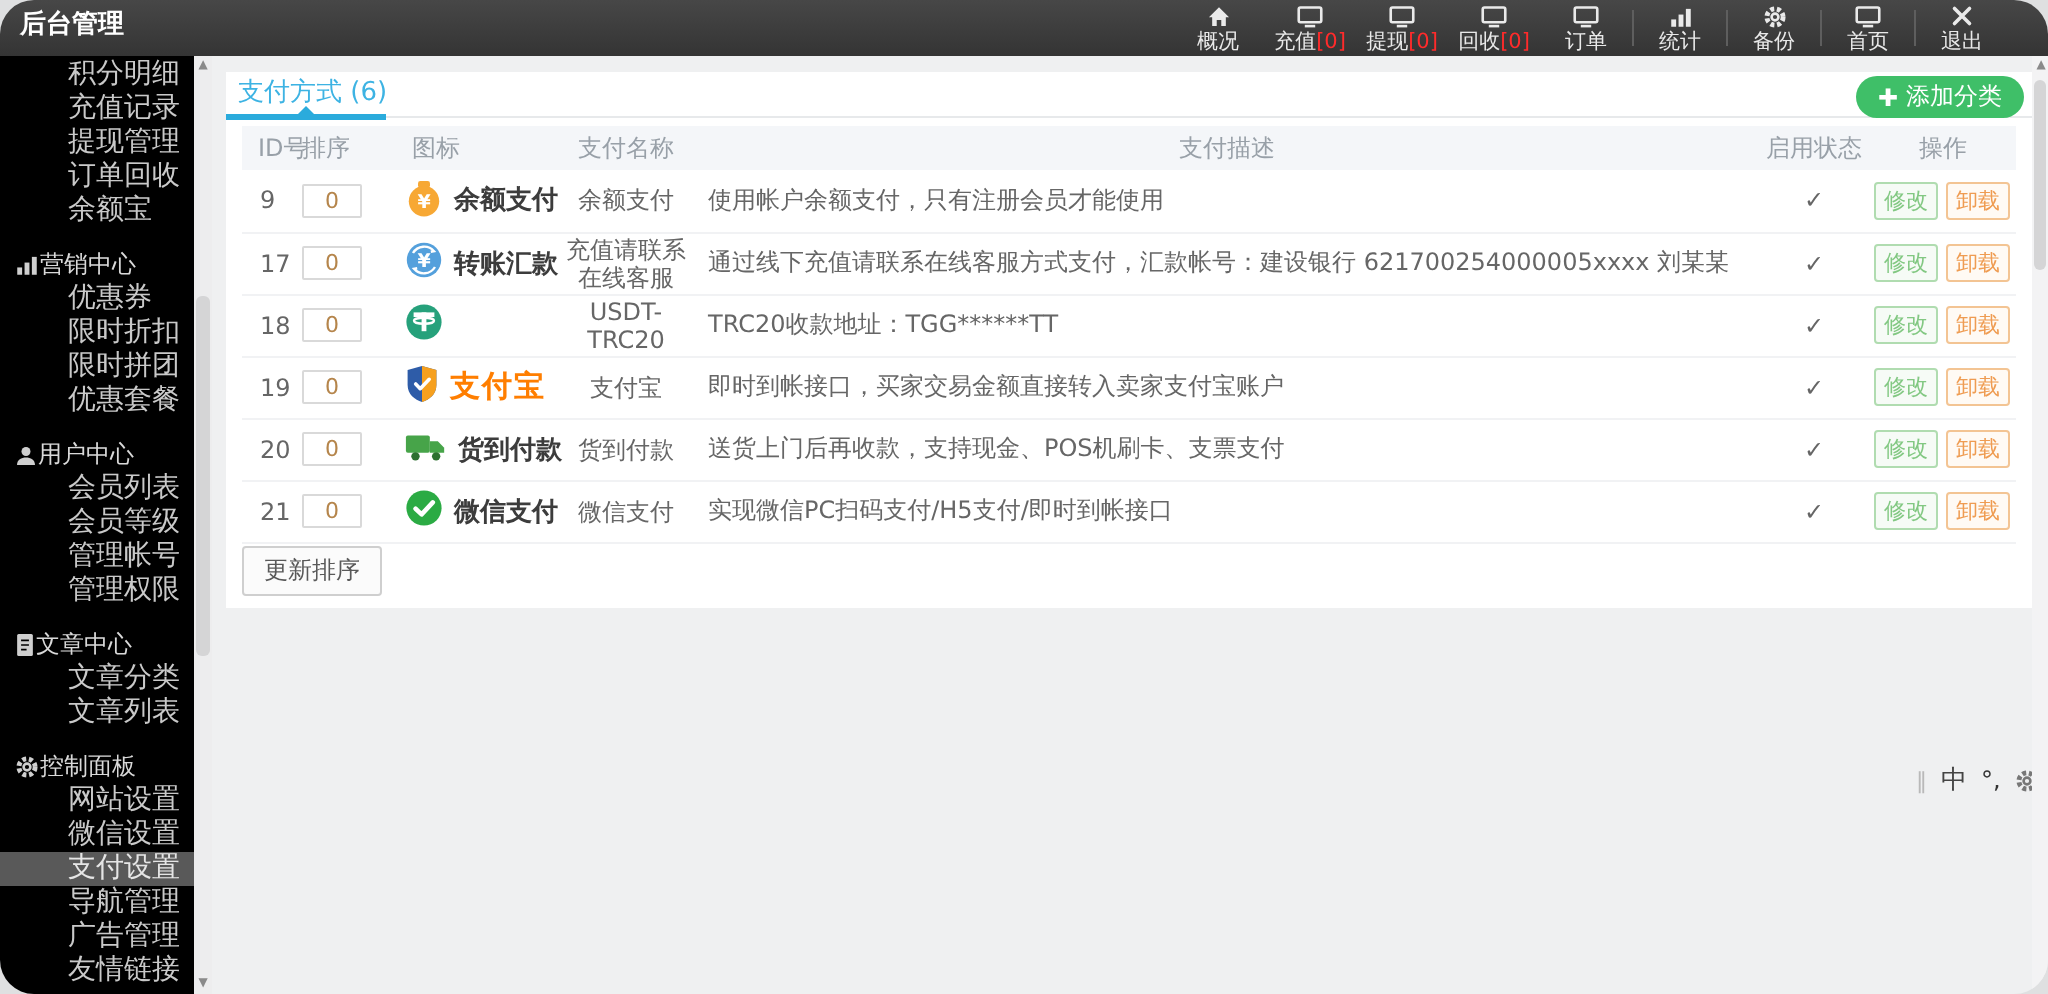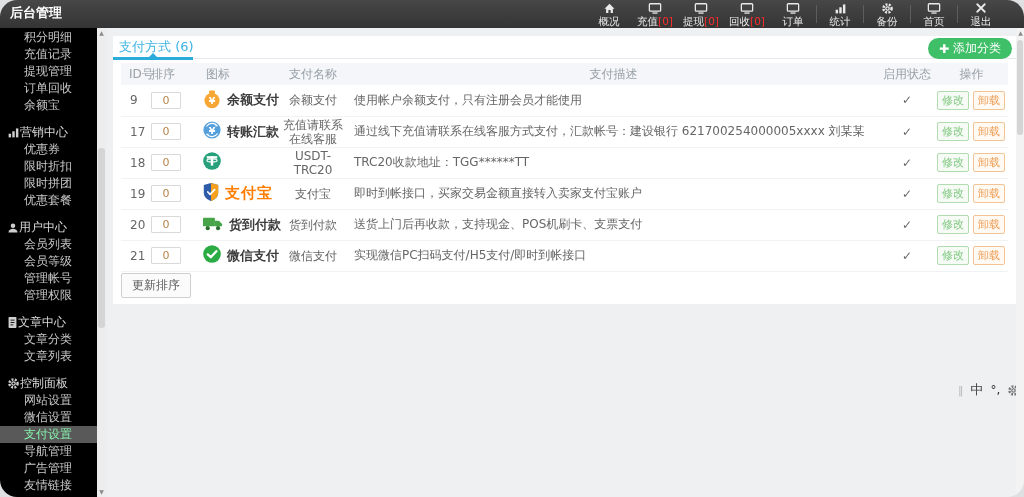--- a/index.html
+++ b/index.html
@@ -16,23 +16,23 @@
   .nav-item { width:46px; height:28px; display:flex; flex-direction:column; align-items:center;
               justify-content:center; cursor:pointer; color:#e9e9e9; }
   .nav-item .ico { height:13px; line-height:0; }
   .nav-item .lbl { font-size:10.5px; line-height:12px; white-space:nowrap; }
   .nav-item .badge { color:#ff2b2b; font-style:normal; font-size:10.5px; }
   .nav-sep { width:1px; height:18px; background:#5e5e5e; }
 
   
   .sidebar { position:absolute; left:0; top:18px; width:97px; height:479px; background:#000;
              overflow:hidden; z-index:5; padding-top:0; }
-  .side-item { height:17px; line-height:17px; font-size:12px; color:#c9c9c9;
-               padding-left:24px; white-space:nowrap; cursor:pointer; }
-  .side-item.active { background:#595959; color:#86efac; }
+  .side-item { height:17px; line-height:17px; font-size:14px; color:#c9c9c9;
+               padding-left:34px; white-space:nowrap; cursor:pointer; }
+  .side-item.active { background:#595959; color:#e5e5e5; }
   .side-item.clipped { margin-top:-6px; }
   .side-group { height:17px; line-height:17px; margin-top:10px; font-size:12px; color:#d9d9d9;
                 padding-left:7px; display:flex; align-items:center; cursor:pointer; white-space:nowrap; }
   .side-group .ico { line-height:0; }
 
   
   .vscroll { position:absolute; top:28px; width:9px; height:469px; background:#ededee; z-index:4; }
   .vscroll .arr { position:absolute; left:0; width:9px; height:10px; font-size:6px; color:#8a8a8a;
                   text-align:center; line-height:10px; cursor:pointer; }
   .vscroll .arr.up { top:0; } .vscroll .arr.down { bottom:0; }

